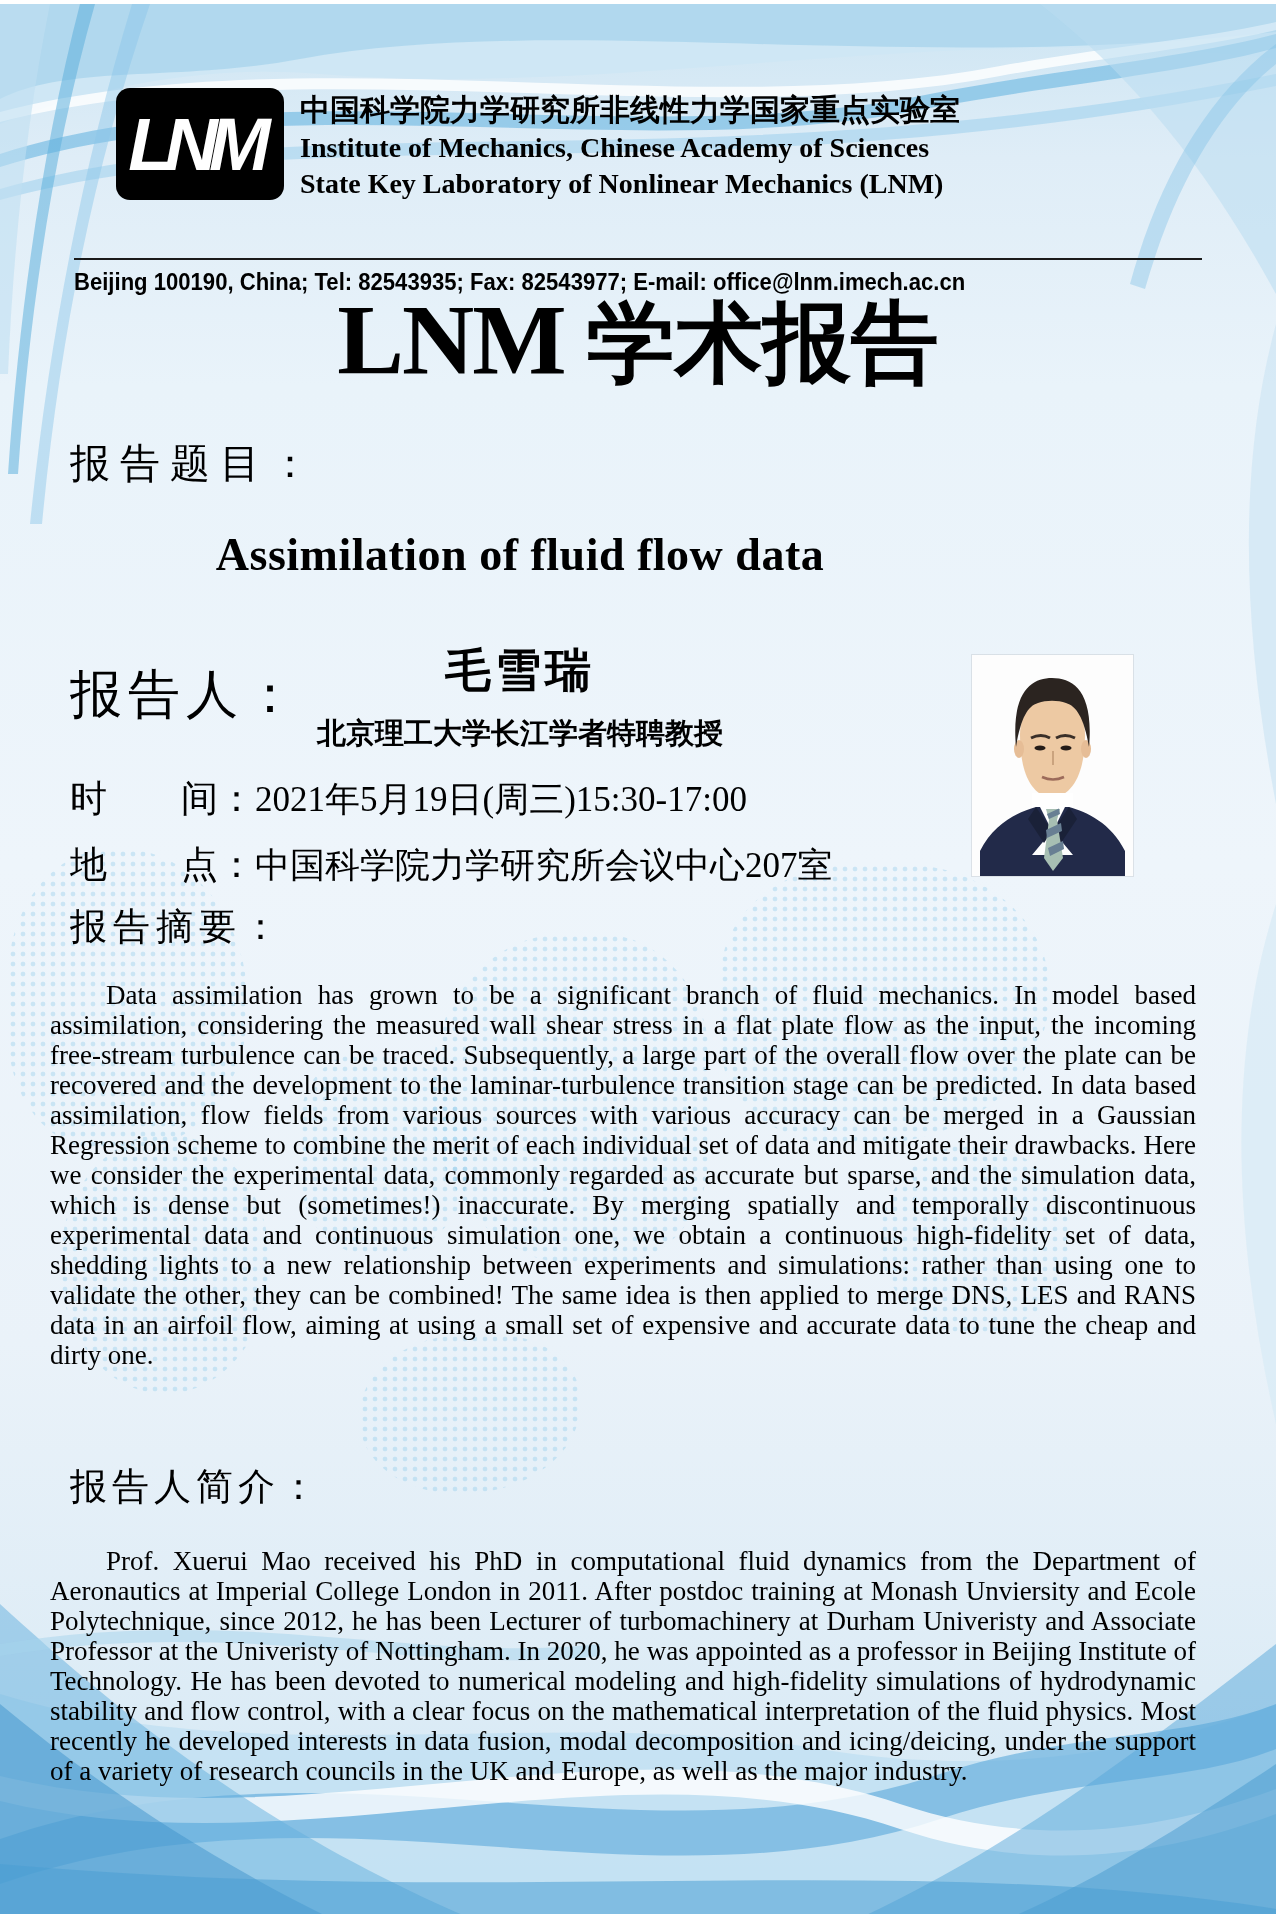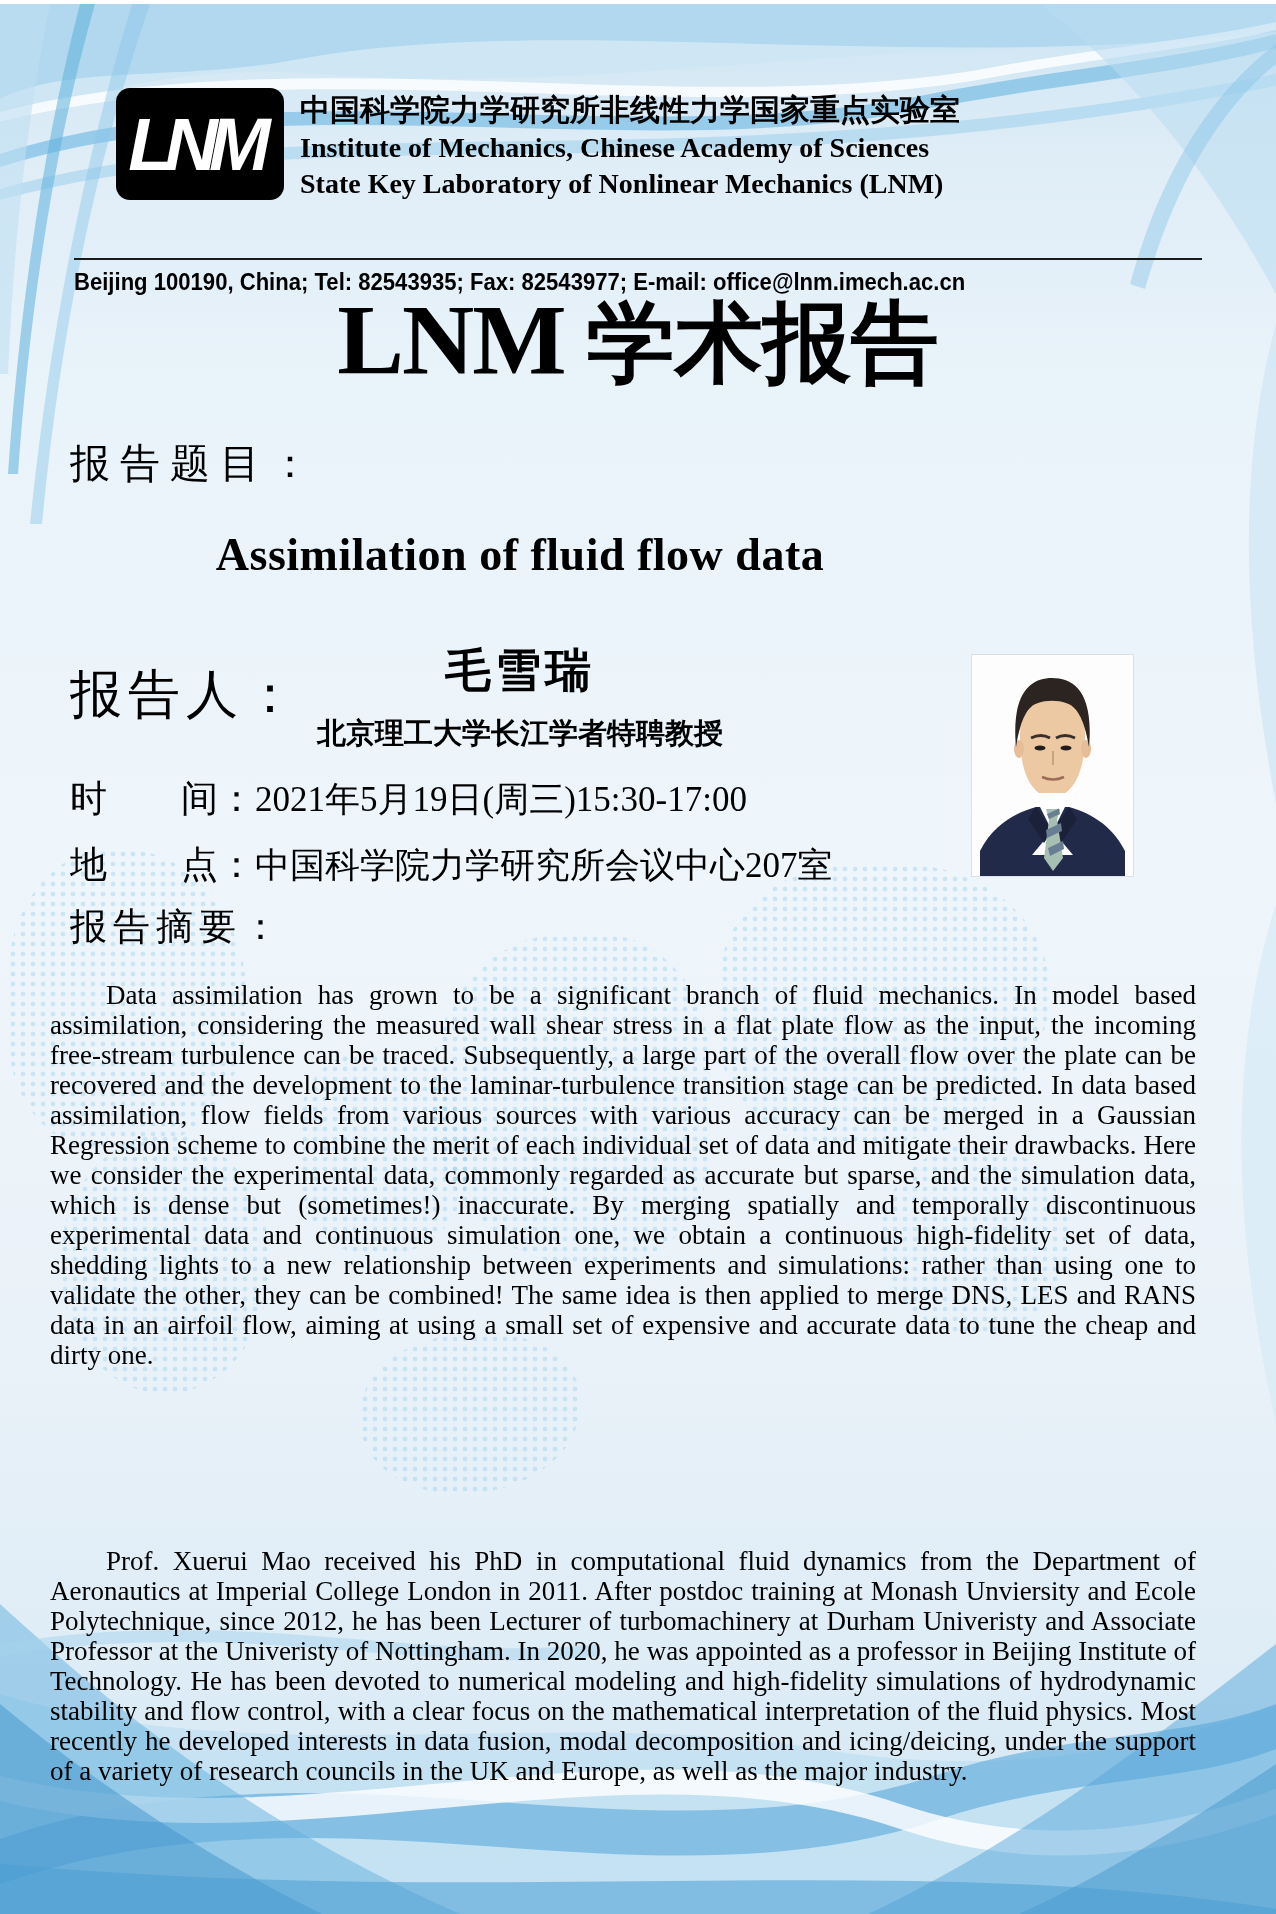--- a/index.html
+++ b/index.html
@@ -184,16 +184,17 @@
     <div class="info-row time-row">
       <span class="lbl">时　　间：</span><span class="val">2021年5月19日(周三)15:30-17:00</span>
     </div>
     <div class="info-row venue-row">
       <span class="lbl">地　　点：</span><span class="val">中国科学院力学研究所会议中心207室</span>
     </div>
 
     <div class="label abstract-label">报告摘要：</div>
     <p class="para abstract-text">Data assimilation has grown to be a significant branch of fluid mechanics. In model based assimilation, considering the measured wall shear stress in a flat plate flow as the input, the incoming free-stream turbulence can be traced. Subsequently, a large part of the overall flow over the plate can be recovered and the development to the laminar-turbulence transition stage can be predicted. In data based assimilation, flow fields from various sources with various accuracy can be merged in a Gaussian Regression scheme to combine the merit of each individual set of data and mitigate their drawbacks. Here we consider the experimental data, commonly regarded as accurate but sparse, and the simulation data, which is dense but (sometimes!) inaccurate. By merging spatially and temporally discontinuous experimental data and continuous simulation one, we obtain a continuous high-fidelity set of data, shedding lights to a new relationship between experiments and simulations: rather than using one to validate the other, they can be combined! The same idea is then applied to merge DNS, LES and RANS data in an airfoil flow, aiming at using a small set of expensive and accurate data to tune the cheap and dirty one.</p>
 
+    <div class="label bio-label">报告人简介：</div>
     <p class="para bio-text">Prof. Xuerui Mao received his PhD in computational fluid dynamics from the Department of Aeronautics at Imperial College London in 2011. After postdoc training at Monash Unviersity and Ecole Polytechnique, since 2012, he has been Lecturer of turbomachinery at Durham Univeristy and Associate Professor at the Univeristy of Nottingham. In 2020, he was appointed as a professor in Beijing Institute of Technology. He has been devoted to numerical modeling and high-fidelity simulations of hydrodynamic stability and flow control, with a clear focus on the mathematical interpretation of the fluid physics. Most recently he developed interests in data fusion, modal decomposition and icing/deicing, under the support of a variety of research councils in the UK and Europe, as well as the major industry.</p>
 
   </div>
 </div>
 
 </body></html>

